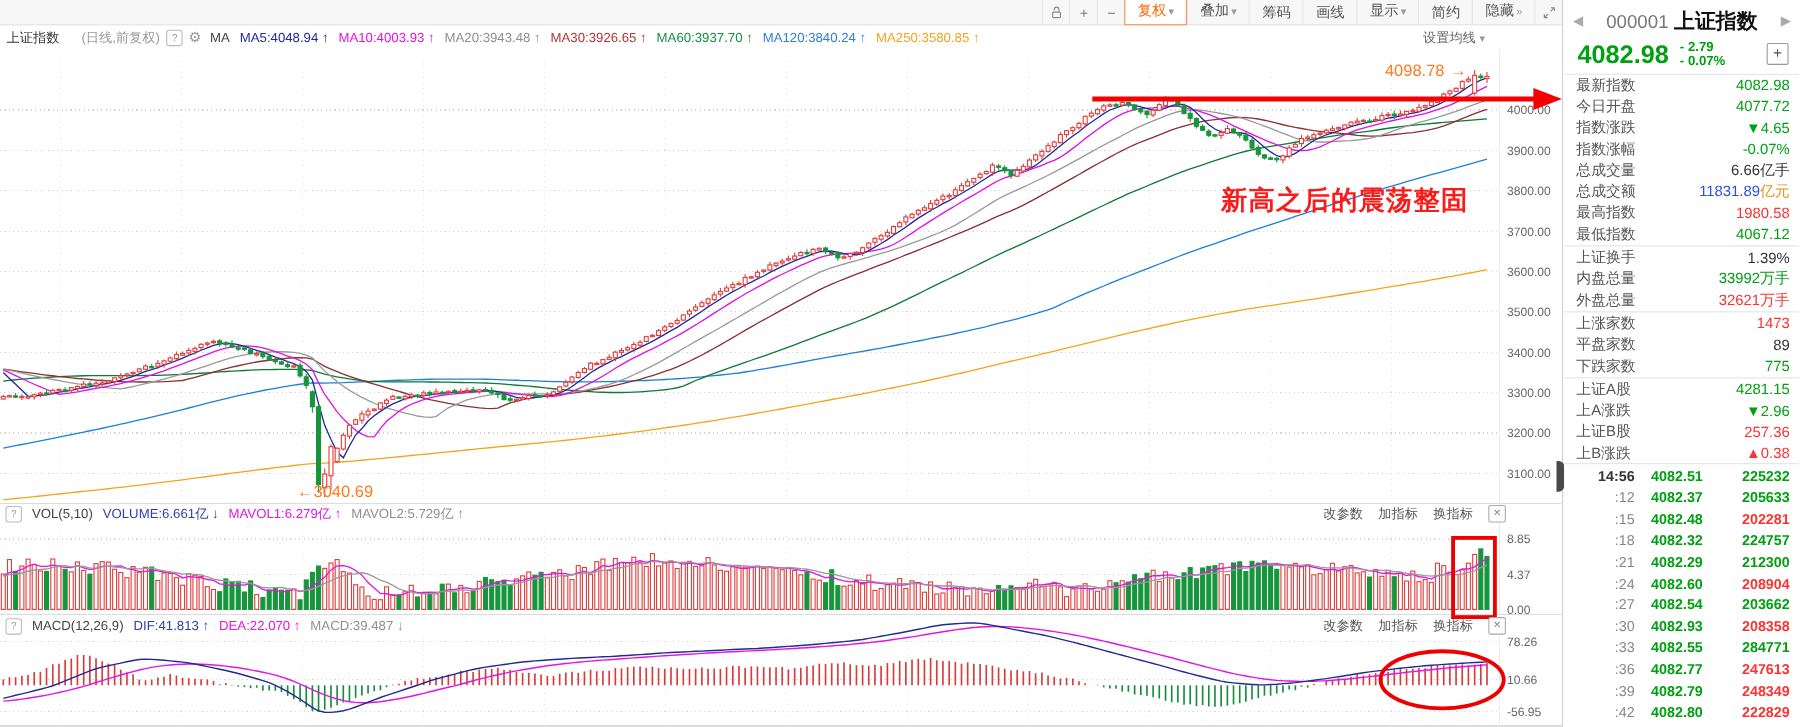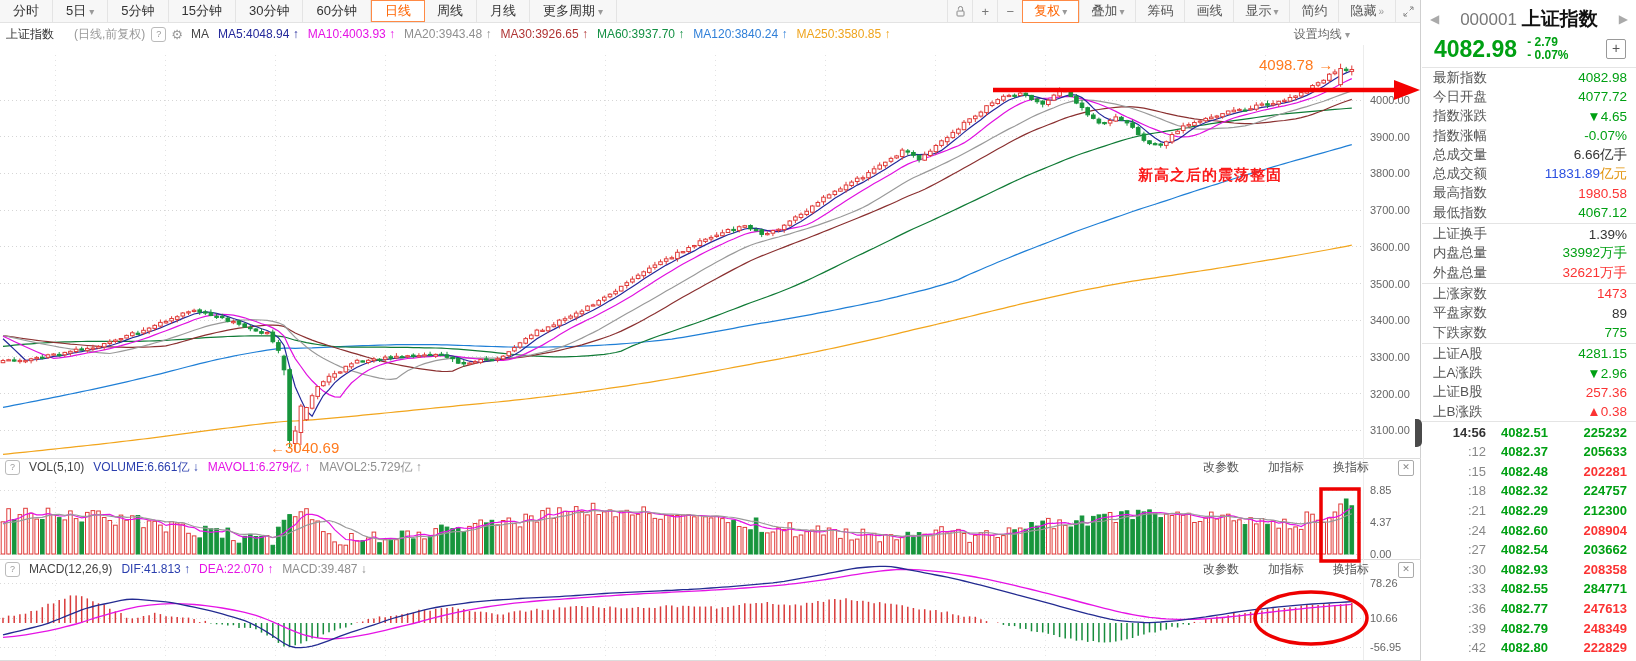--- a/index.html
+++ b/index.html
@@ -24,27 +24,27 @@
   .ma-prefix{margin-left:8px;color:#444}
   .ma-item{margin-left:9px;white-space:nowrap}
   .set-ma{margin-left:auto;margin-right:70px;color:#666;cursor:pointer;white-space:nowrap}
   .set-ma .dd{color:#999;font-size:10px}
   #chart-region{position:relative;width:1421px;height:616px}
   #chart-svg{position:absolute;left:0;top:0}
   #chart-svg text{font-size:11px;fill:#666}
   .pane-header{position:absolute;left:5px;display:flex;align-items:center;font-size:12px;height:18px;color:#444;background:rgba(255,255,255,.0)}
   .pane-header .item{margin-left:9px;white-space:nowrap}
   #vol-header{top:413px}#macd-header{top:515px}
-  .pane-tools{position:absolute;left:1203px;display:flex;align-items:flex-end;gap:29px;font-size:12px;color:#555}
+  .pane-tools{position:absolute;left:1203px;display:flex;align-items:flex-start;gap:14px;font-size:12px;color:#555}
   #vol-tools{top:414px}#macd-tools{top:516px}
   .pane-btn{cursor:pointer;white-space:nowrap}
   .close-box{width:14px;height:14px;border:1px solid #aaa;border-radius:2px;color:#888;font-size:9px;line-height:13px;text-align:center;background:#fff;cursor:pointer}
   #ann-high{position:absolute;left:1259px;top:11px;color:#ff7a1e;font-size:15px;display:flex;gap:5px;align-items:center}
   #ann-low{position:absolute;left:270px;top:394px;color:#ff7a1e;font-size:15px;display:flex;align-items:center}
-  #ann-note{position:absolute;left:1138px;top:121px;color:#fb1b1b;font-size:15px;font-weight:bold;letter-spacing:1px;
+  #ann-note{position:absolute;left:1110px;top:121px;color:#fb1b1b;font-size:24px;font-weight:bold;letter-spacing:1px;
             font-family:"Liberation Serif","DejaVu Serif",serif;white-space:nowrap}
   #splitter{position:absolute;left:1415px;top:419px;width:7px;height:28px;background:#4a4a4a;border-radius:0 5px 5px 0;cursor:col-resize}
   
   #right{position:absolute;left:1422px;top:0;width:214px;height:661px;display:flex;flex-direction:column;background:#fff;box-sizing:border-box}
   .rp-header{height:30px;display:flex;align-items:center;justify-content:space-between;padding:4px 8px 0 8px}
   .rp-header .nav{color:#aaa;font-size:12px;cursor:pointer}
   .rp-header .code{color:#777;font-size:17px}
   .rp-header .name{color:#111;font-size:19px;font-weight:bold;margin-left:5px}
   .rp-price-row{height:30px;display:flex;align-items:center;padding:0 6px 3px 12px;border-bottom:1px solid #e4e4e4}
   .big-price{font-size:23px;font-weight:bold;color:#00a013;letter-spacing:0}
@@ -62,32 +62,20 @@
   .tick-time.strong{color:#333;font-weight:bold}
   .tick-price{flex:1;text-align:center;font-weight:bold}
   .tick-vol{width:64px;text-align:right;font-weight:bold}
 </style>
 </head>
 <body>
 
 <div id="app">
   <div id="left">
     <div id="toolbar">
-      <div id="tabs">
-          <span class="tab">分时</span>
-          <span class="tab">5日<span class="dd">▾</span></span>
-          <span class="tab">5分钟</span>
-          <span class="tab">15分钟</span>
-          <span class="tab">30分钟</span>
-          <span class="tab">60分钟</span>
-          <span class="tab active">日线</span>
-          <span class="tab">周线</span>
-          <span class="tab">月线</span>
-          <span class="tab">更多周期<span class="dd">▾</span></span>
-        </div>
       <div id="tools">
           <span class="wbtn">
             <svg width="13" height="13" viewBox="0 0 13 13">
               <rect x="3" y="6" width="7" height="5" rx="0.8" fill="none" stroke="#888"></rect>
               <path d="M8.6 6V3.6a2.1 2.1 0 0 0-4.2 0V4.6" fill="none" stroke="#888"></path>
             </svg>
           </span>
           <span class="wbtn">+</span>
           <span class="wbtn">−</span>
           <span class="tbtn active">复权<span class="dd">▾</span></span>

